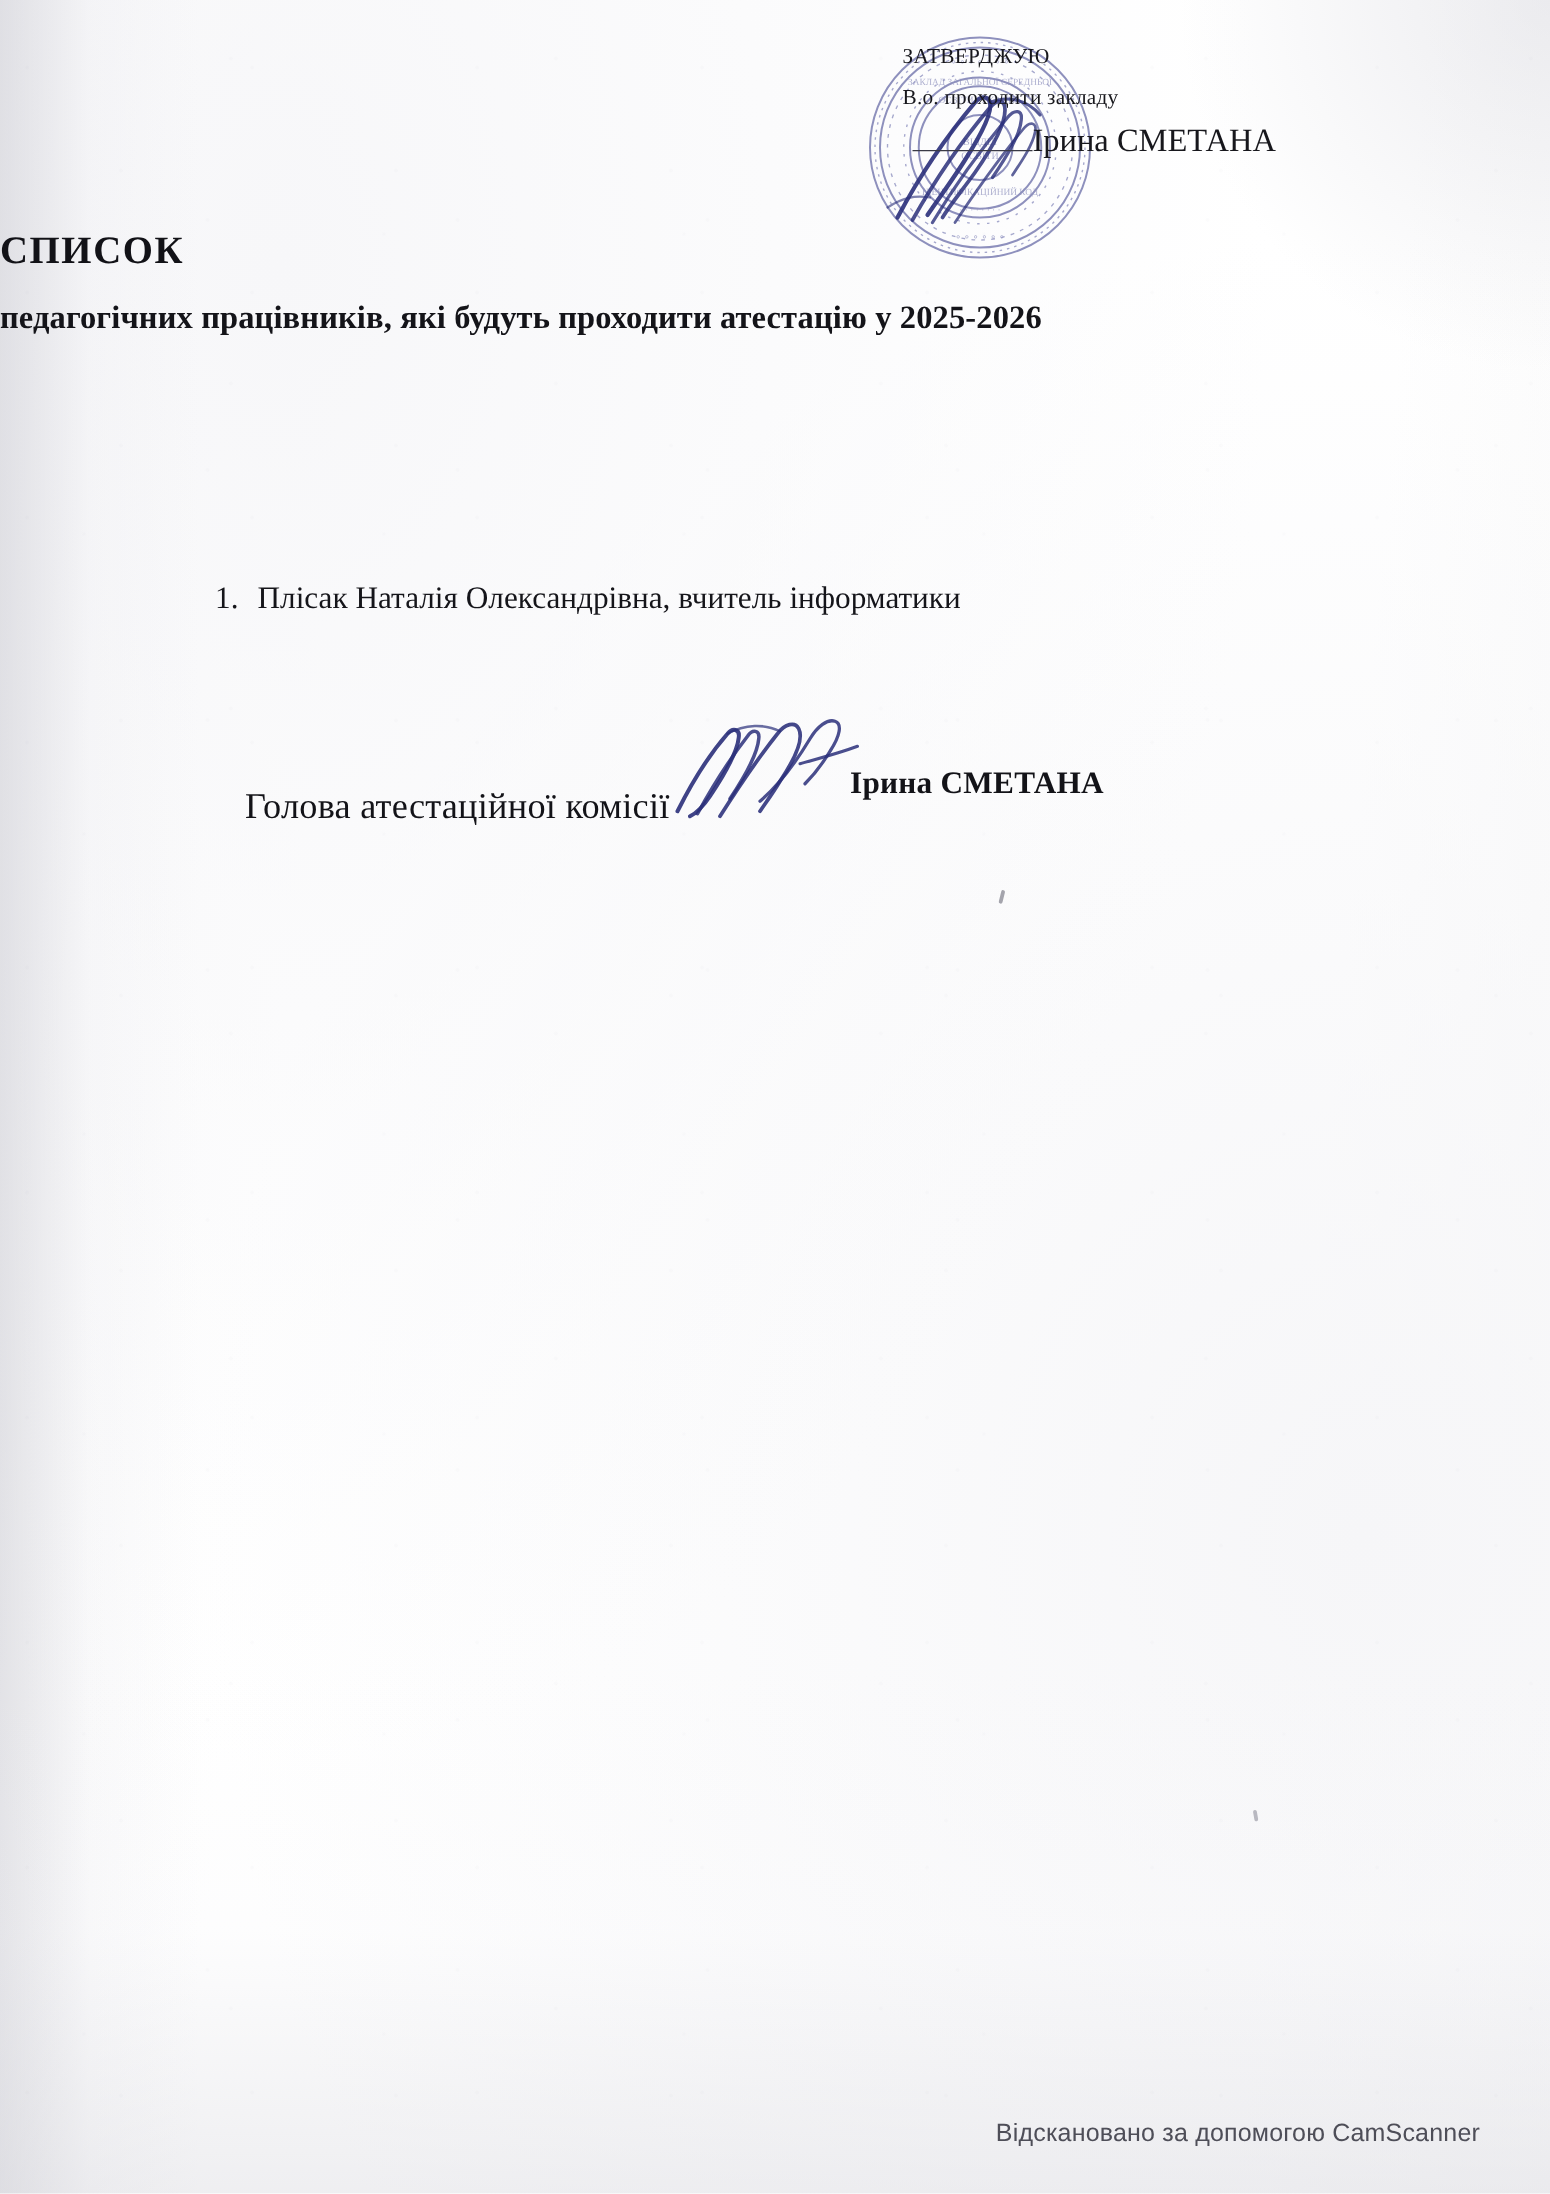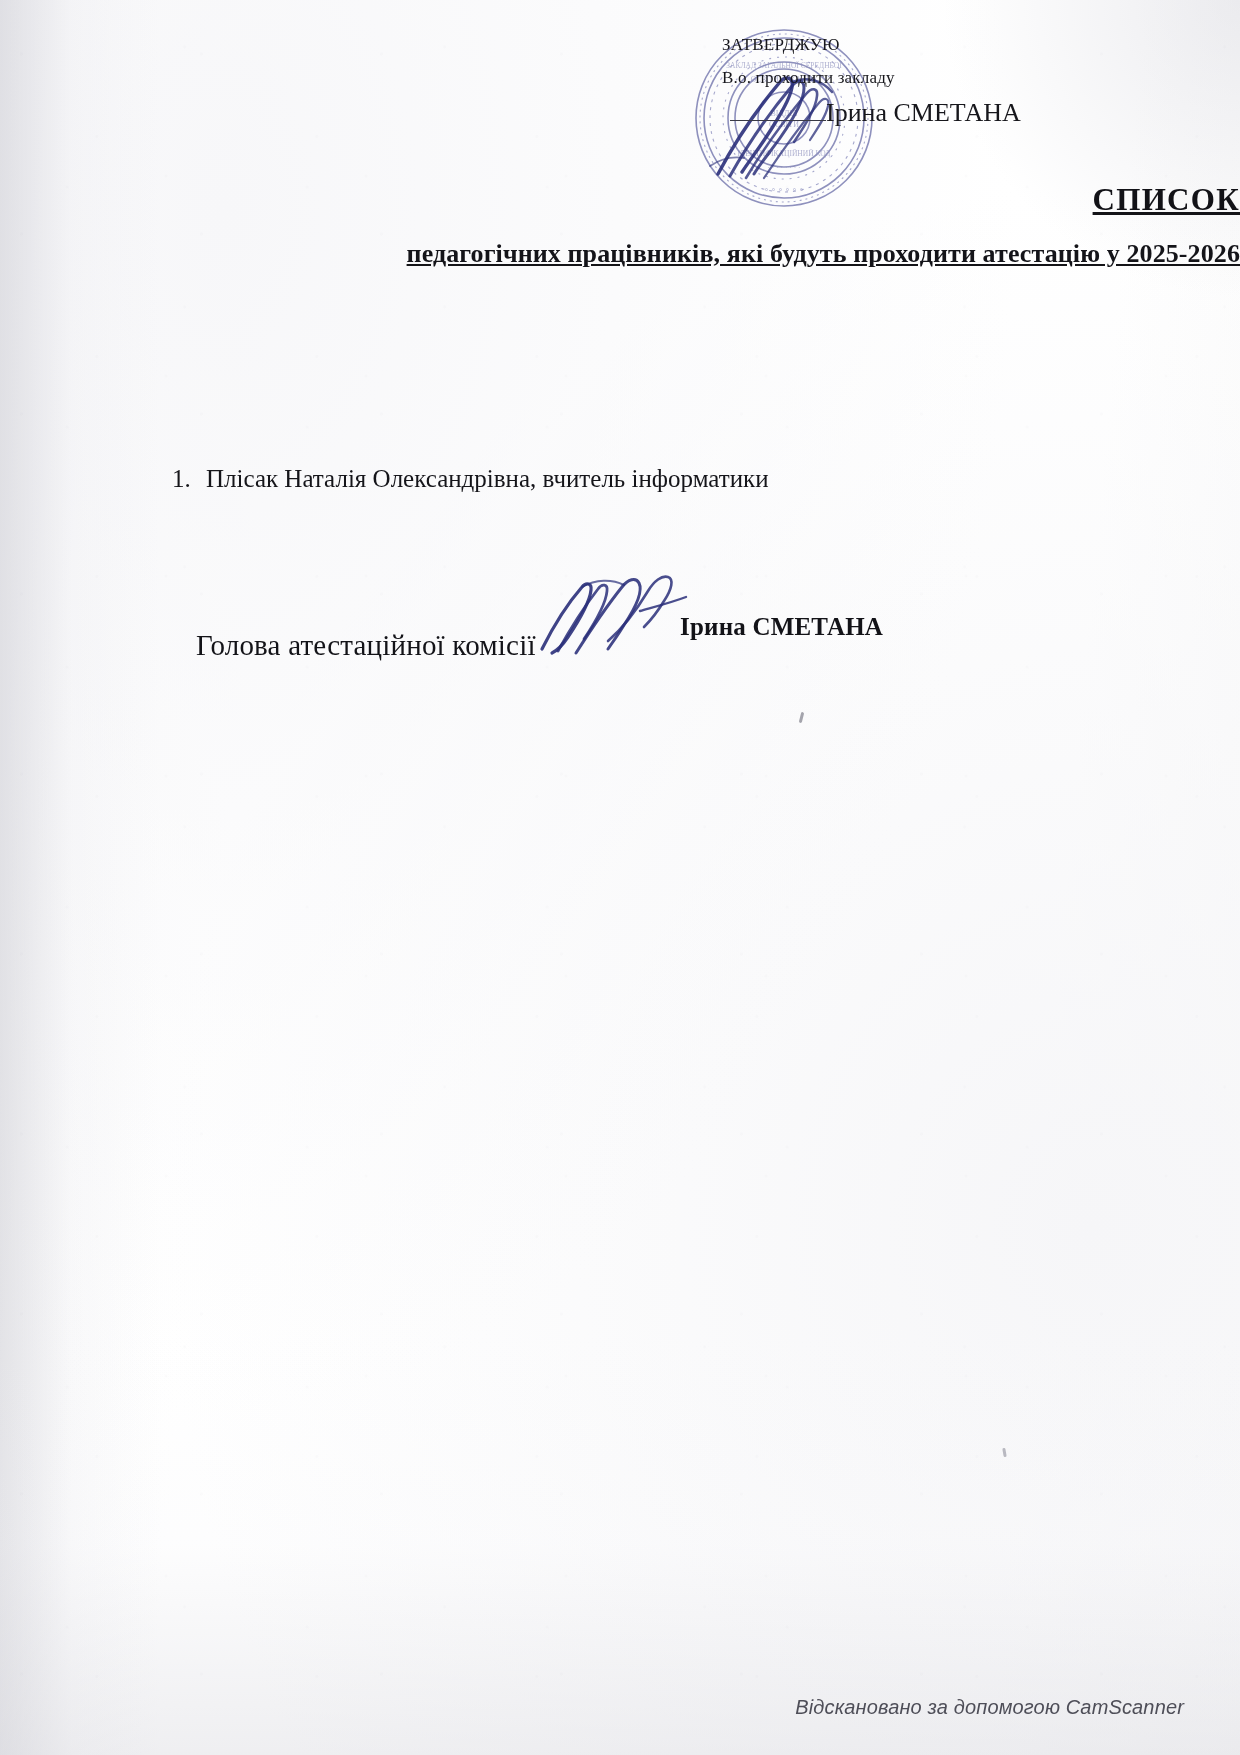--- a/index.html
+++ b/index.html
@@ -121,23 +121,22 @@
     z-index: 3;
     pointer-events: none;
   }
 
   
   .title-block {
     position: absolute;
     left: 0;
     right: 0;
     top: 180px;
-    text-align: right;
+    text-align: left;
     z-index: 3;
-    text-decoration: underline;
   }
   .doc-title {
     font-size: 31px;
     font-weight: bold;
     letter-spacing: 1.3px;
     line-height: 40px;
     color: #121217;
   }
   .doc-subtitle {
     font-size: 26px;
@@ -243,21 +242,20 @@
   .footer {
     position: absolute;
     right: 56px;
     bottom: 36px;
     font-family: "Liberation Sans", "DejaVu Sans", sans-serif;
     font-size: 20px;
     letter-spacing: .15px;
     color: #4e4e58;
     white-space: nowrap;
     z-index: 4;
-    font-style: italic;
   }
 </style>
 </head>
 <body>
 
 <div id="page">
 
   <div class="shade-left"></div>
   <div class="shade-bottom"></div>
   <div class="shade-topright"></div>

